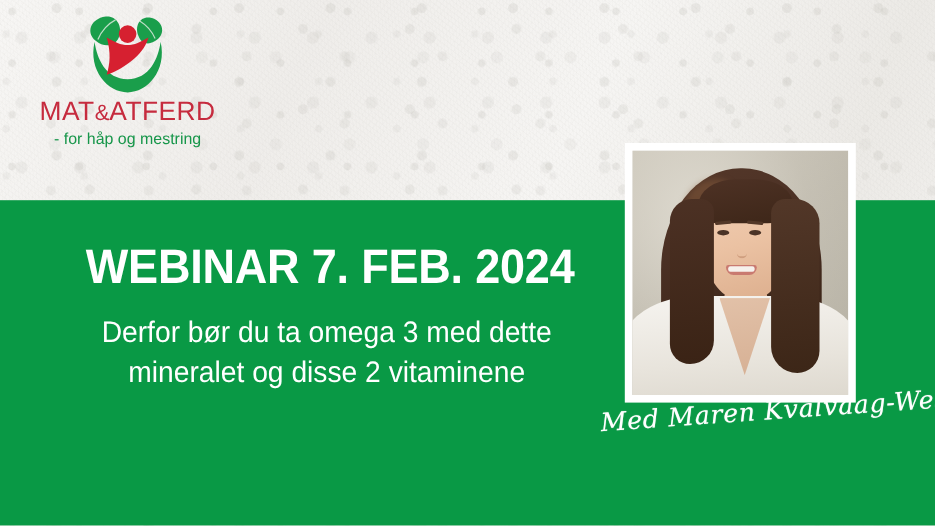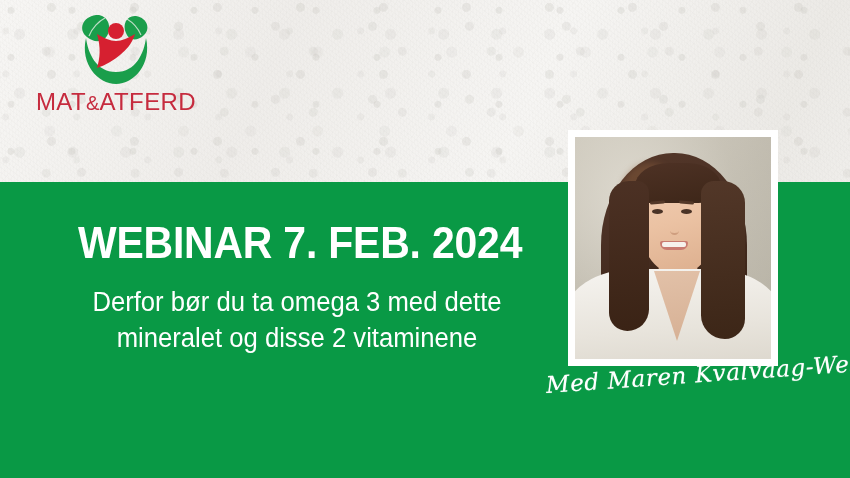--- a/index.html
+++ b/index.html
@@ -310,20 +310,21 @@
     <svg class="logo-mark" viewBox="0 0 92 80">
       <path d="M16 30 C10 56, 28 76, 46 76 C64 76, 82 56, 76 30 C74 45, 66 64, 46 64 C26 64, 18 45, 16 30 Z" fill="#1a9e4b"></path>
       <path d="M17 29 C8 22, 12 9, 26 7 C36 6, 42 16, 38 26 C34 35, 24 35, 17 29 Z" fill="#1a9e4b"></path>
       <path d="M19 28 C22 20, 29 13, 35 10" stroke="#f3f2ee" stroke-width="1.2" fill="none" opacity=".75"></path>
       <path d="M73 28 C81 22, 78 10, 66 8 C57 7, 52 16, 56 25 C59 33, 67 33, 73 28 Z" fill="#1a9e4b"></path>
       <path d="M71 27 C68 20, 62 14, 57 11" stroke="#f3f2ee" stroke-width="1.1" fill="none" opacity=".75"></path>
       <circle cx="46" cy="23" r="8" fill="#d62030"></circle>
       <path d="M27 26 C34 30, 40 33, 46 33 C52 33, 58 30, 65 26 C62 36, 56 42, 50 47 C44 52, 36 57, 27 60 C30 50, 31 40, 27 26 Z" fill="#d62030"></path>
     </svg>
     <div class="logo-wordmark"><span>MAT</span><span class="amp">&amp;</span><span>ATFERD</span></div>
+    <div class="logo-tagline">- for håp og mestring</div>
   </div>
 
   <div class="headline">WEBINAR 7. FEB. 2024</div>
 
   <div class="subtitle">
     <span class="line">Derfor bør du ta omega 3 med dette</span>
     <span class="line">mineralet og disse 2 vitaminene</span>
   </div>
 
   <div class="portrait-frame">

